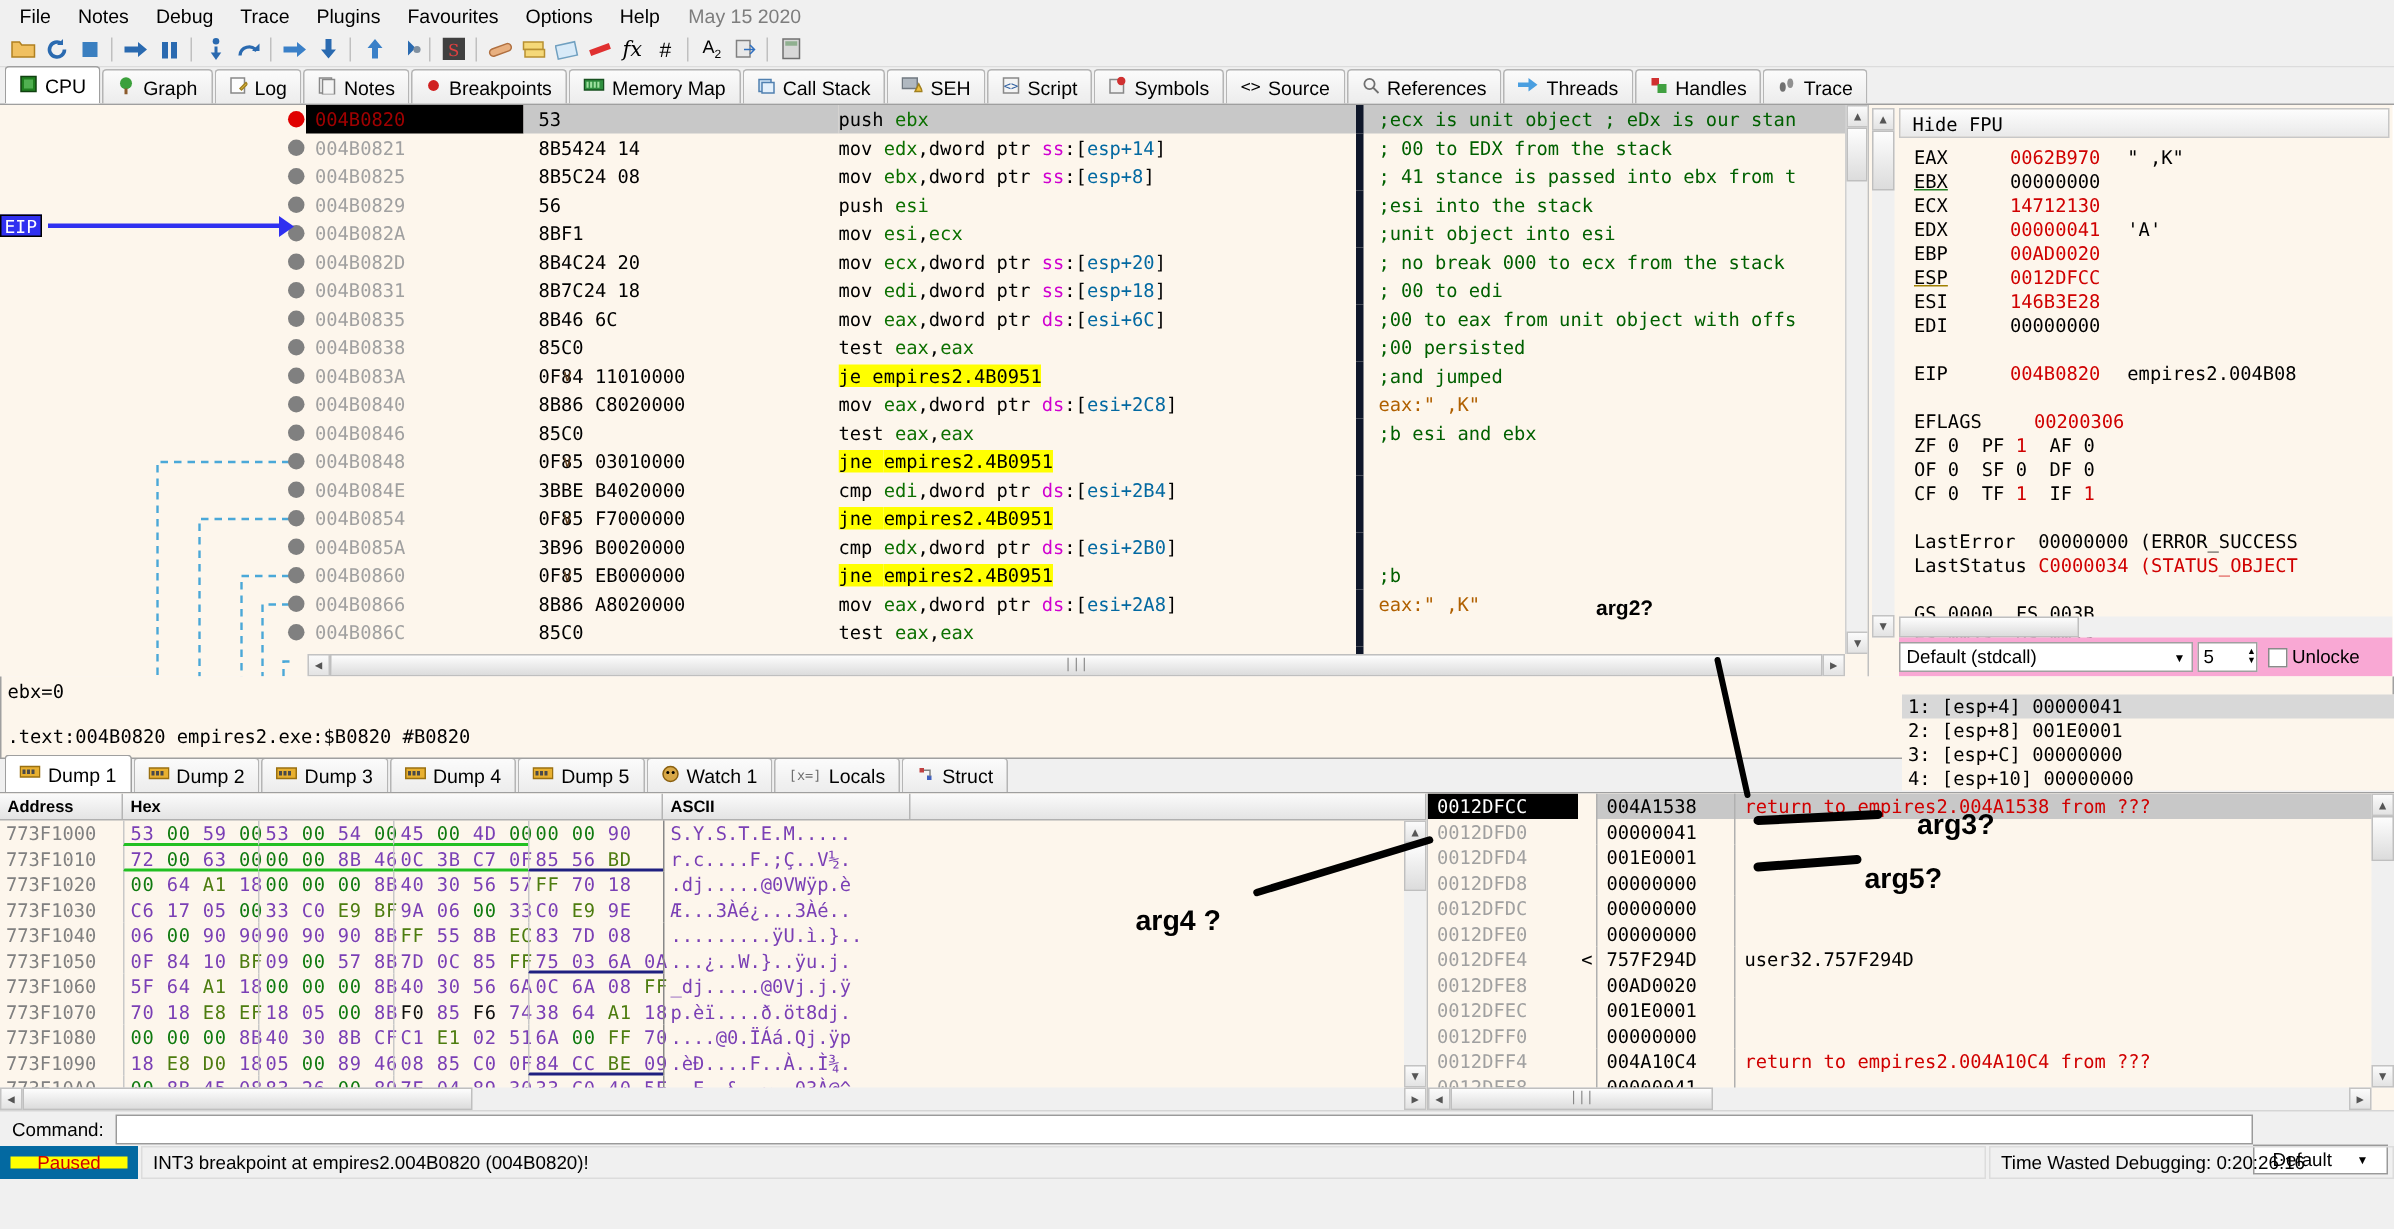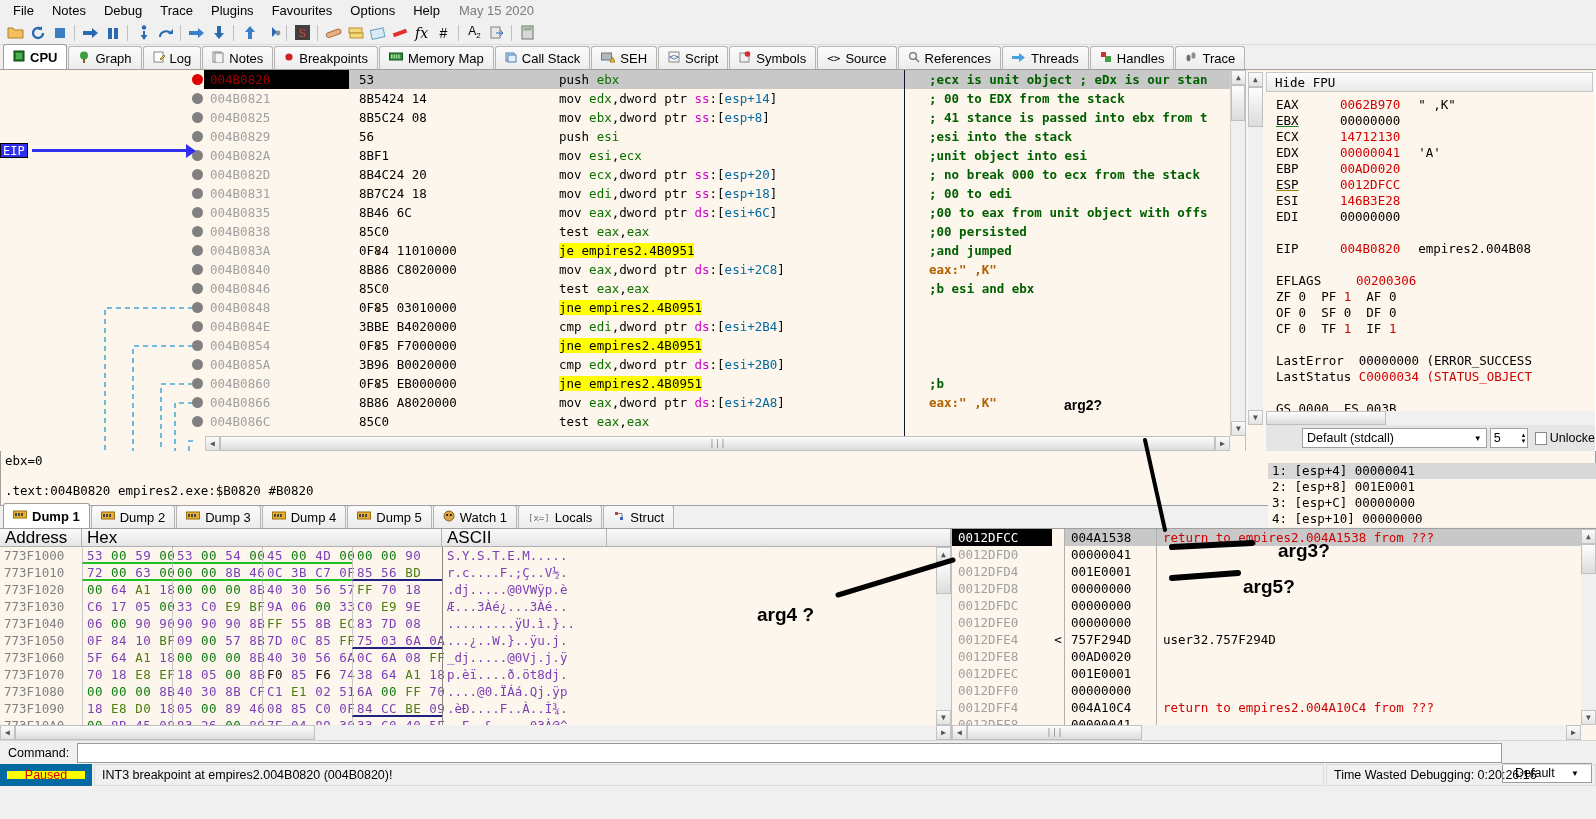--- a/index.html
+++ b/index.html
@@ -45,21 +45,21 @@
   }
   .tab {
     height: 23px; display: flex; align-items: center; gap: 5px;
     padding: 0 9px; font-size: 13px; color: #000;
     background: linear-gradient(#fbfbfb, #ececec);
     border: 1px solid #b5b5b5; border-bottom: none;
     border-radius: 3px 3px 0 0; margin-right: 1px;
   }
   .tab.active {
     background: #fff; height: 25px;
-    border-color: #9f9f9f; font-weight: bold;
+    border-color: #9f9f9f; font-weight: normal;
     position: relative; z-index: 2;
   }
   .tab .ticon { font-size: 11px; line-height: 1; display:inline-block; }
 
   
   .main { position: relative; height: 381px; display: flex; background: #fff; }
 
   
   .disasm {
     position: relative;
@@ -74,21 +74,21 @@
   .drow.sel .c-addr { background: #000; color: #b00000; }
   .drow.sel .c-bytes, .drow.sel .c-dis, .drow.sel .c-cmt { background: #c8c8c8; }
   .c-gut { width: 190px; position: relative; flex: 0 0 190px; }
   .c-bp { width: 14px; flex: 0 0 14px; display:flex; align-items:center; justify-content:center; }
   .bpdot { width: 11px; height: 11px; border-radius: 50%; background: #808080; }
   .bpdot.red { background: #e00000; }
   .c-addr { width: 145px; flex: 0 0 145px; color: #a0a0a0; padding-left: 6px; }
   .drow.sel .c-addr { color: #a00000; font-weight: normal; }
   .c-bytes { width: 210px; flex: 0 0 210px; color: #000; padding-left: 10px; position: relative; }
   .c-dis { width: 345px; flex: 0 0 345px; color: #000; overflow: hidden; }
-  .c-cmt { flex: 1 1 auto; color: #000; padding-left: 24px; border-left: 1px solid #0f172a; overflow:hidden;font-weight:bold;}
+  .c-cmt { flex: 1 1 auto; color: #000; padding-left: 10px; border-left: 5px solid #0f172a; overflow:hidden;}
   .jmark { position: absolute; left: -10px; color: #604020; font-size: 11px; }
 
   
   .mn { color: #000; }
   .reg { color: #0c7000; }
   .reg-b { color: #0369a1; }
   .seg { color: #d000d0; }
   .jmp { background: #ffff00; color: #000; }
   .jmpt { background: #ffff00; color: #000; }
   .cmt { color: #006000; }
@@ -140,23 +140,22 @@
   .fl { color: #000; }
   .fv1 { color: #d00000; }
   .fv0 { color: #000; }
 
   .regs-vsb { position: absolute; left: 2px; top: 2px; width: 15px; bottom: 26px; background: #f0f0f0; }
   .regs-hsb { position: absolute; left: 20px; right: 0; bottom: 26px; height: 14px; background: #f0f0f0;}
 
   
   .argsbar {
     position: absolute; left: 20px; right: 0; bottom: 0; height: 26px;
-    background: #e5e5e5; display: flex; align-items: center; gap: 3px;
+    background: #f9a8d4; display: flex; align-items: center; gap: 3px;
     font-family: "Liberation Sans", sans-serif;
-    padding-left: 36px;
   }
   .combo {
     height: 20px; width: 196px; background: #fff; border: 1px solid #a0a0a0;
     display: flex; align-items: center; justify-content: space-between;
     padding: 0 4px; font-size: 12.5px;
   }
   .spin { height: 20px; width: 40px; background:#fff; border:1px solid #a0a0a0; display:flex; align-items:center; padding-left:3px; font-size:12.5px;}
   .spinbtns { display:flex; flex-direction:column; margin-left:auto; }
   .chk { width: 13px; height: 13px; border: 1px solid #8a8a8a; background: #fff; margin-left:4px;}
 
@@ -178,21 +177,21 @@
   
   .bottom { display: flex; height: 211px; }
   .dumppane {
     width: 952px; background: #fdf6ec; position: relative; overflow: hidden;
     font-family: "DejaVu Sans Mono", monospace; font-size: 12.5px;
     border-right: 1px solid #c0c0c0;
   }
   .dhdr {
     display: flex; height: 18px; line-height: 18px;
     background: linear-gradient(#fbfbfb,#e4e4e4); border-bottom: 1px solid #b0b0b0;
-    font-family: "Liberation Sans", sans-serif; font-size: 17px;
+    font-family: "Liberation Sans", sans-serif; font-size: 11px; font-weight: bold;
   }
   .dhdr .hc { border-right: 1px solid #b5b5b5; padding-left: 5px; }
   .hx { display: flex; height: 17px; line-height: 17px; white-space: nowrap; }
   .hx .a { width: 82px; color: #808080; padding-left: 4px; flex:0 0 82px;}
   .hx .grp { width: 90px; flex: 0 0 90px; border-left: 1px solid #c8c8c8; padding-left:4px; letter-spacing:0.5px;}
   .hx .asc { width: 165px; flex: 0 0 165px; border-left: 1px solid #888; padding-left: 4px; }
   .b00 { color: #0f7a0f; }
   .bxx { color: #7a3fb5; }
   .bred { color: #4d7c0f; }
   .bblk { color: #101010; }

